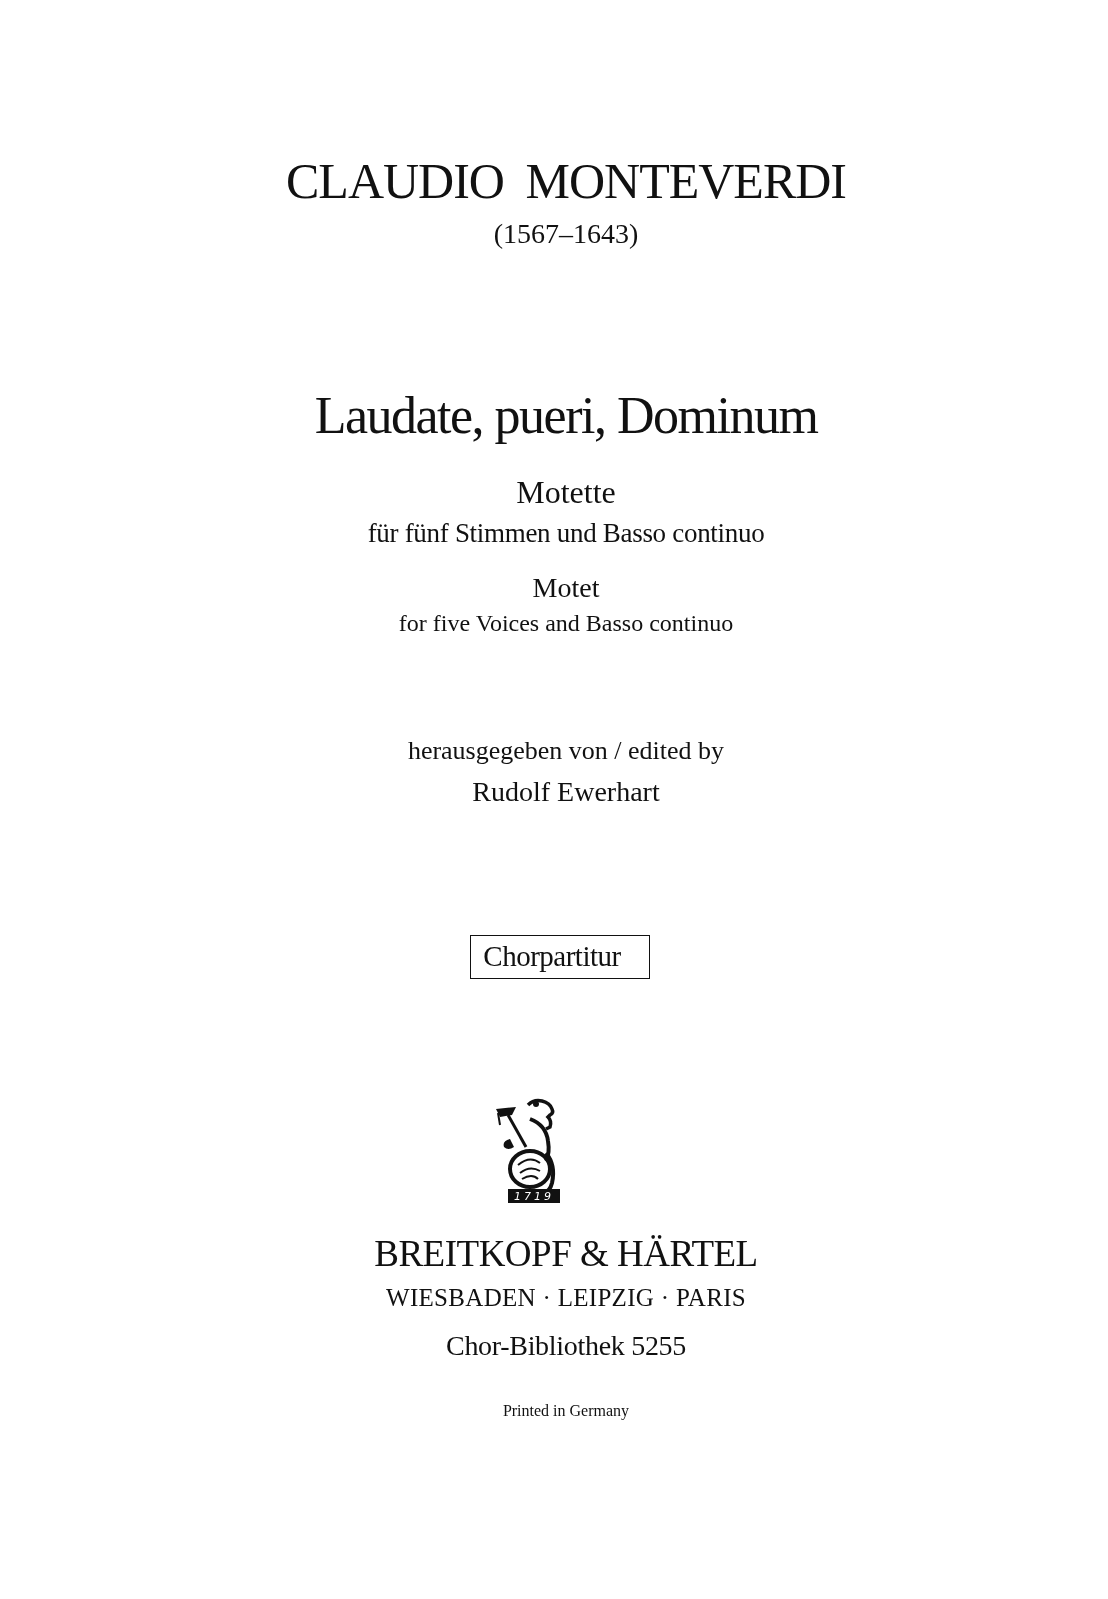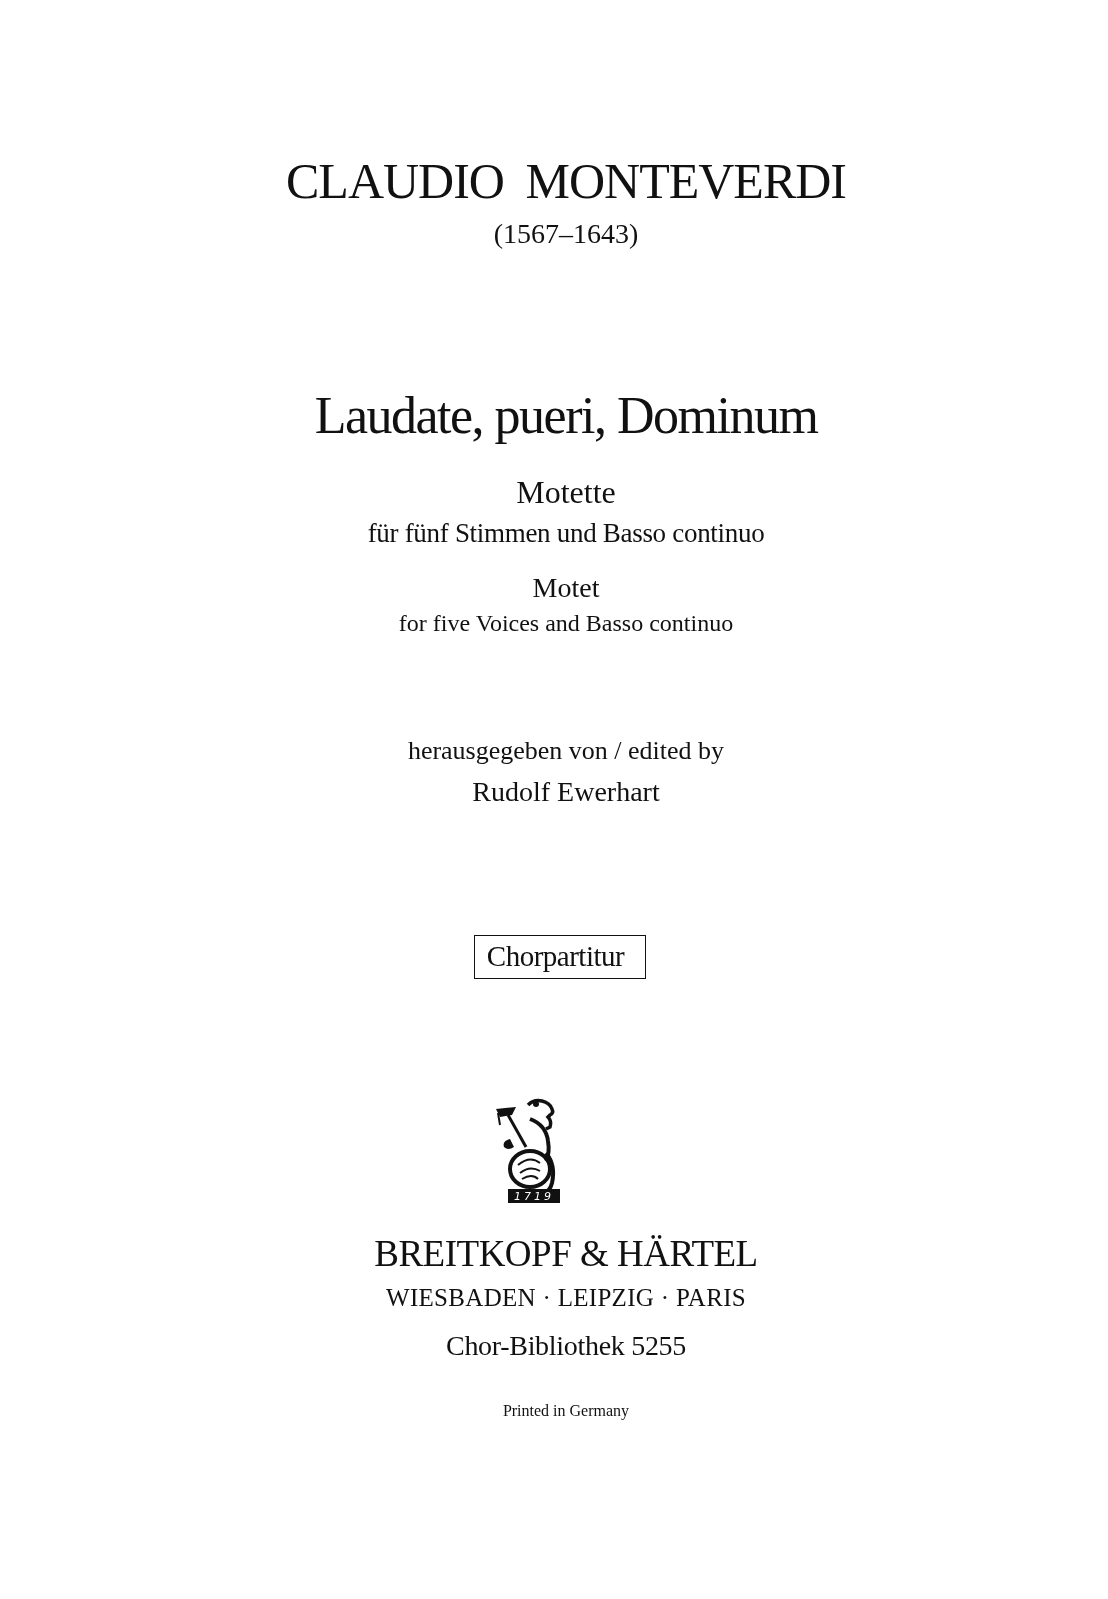--- a/index.html
+++ b/index.html
@@ -13,21 +13,21 @@
   .dates { top: 218px; font-size: 28px; padding-left: 12px; }
   .title { top: 386px; font-size: 52px; letter-spacing: -1.5px; padding-left: 12px; }
   .genre-de { top: 474px; font-size: 32px; padding-left: 12px; }
   .scoring-de { top: 518px; font-size: 27px; letter-spacing: -0.3px; padding-left: 12px; }
   .genre-en { top: 572px; font-size: 28px; padding-left: 12px; }
   .scoring-en { top: 610px; font-size: 24px; padding-left: 12px; }
   .editor-label { top: 736px; font-size: 26px; padding-left: 12px; }
   .editor-name { top: 776px; font-size: 28px; padding-left: 12px; }
   .badge-wrap { top: 935px; font-size: 0; }
   .badge {
-    display: inline-block; border: 1.5px solid #111; padding: 2px 21px 4px 12px;
+    display: inline-block; border: 1.5px solid #111; padding: 2px 28px 4px 12px;
     font-size: 29px; line-height: 36px; margin-left: 12px; letter-spacing: -0.5px;
   }
   .logo { position: absolute; left: 490px; top: 1095px; width: 90px; height: 110px; font-style: italic; }
   .publisher { top: 1232px; font-size: 37px; letter-spacing: -0.5px; padding-left: 12px; }
   .cities { top: 1284px; font-size: 25px; letter-spacing: 0.3px; padding-left: 12px; }
   .series { top: 1330px; font-size: 28px; letter-spacing: -0.3px; padding-left: 12px; }
   .printed { top: 1402px; font-size: 16px; padding-left: 12px; }
 </style>
 </head>
 <body>

